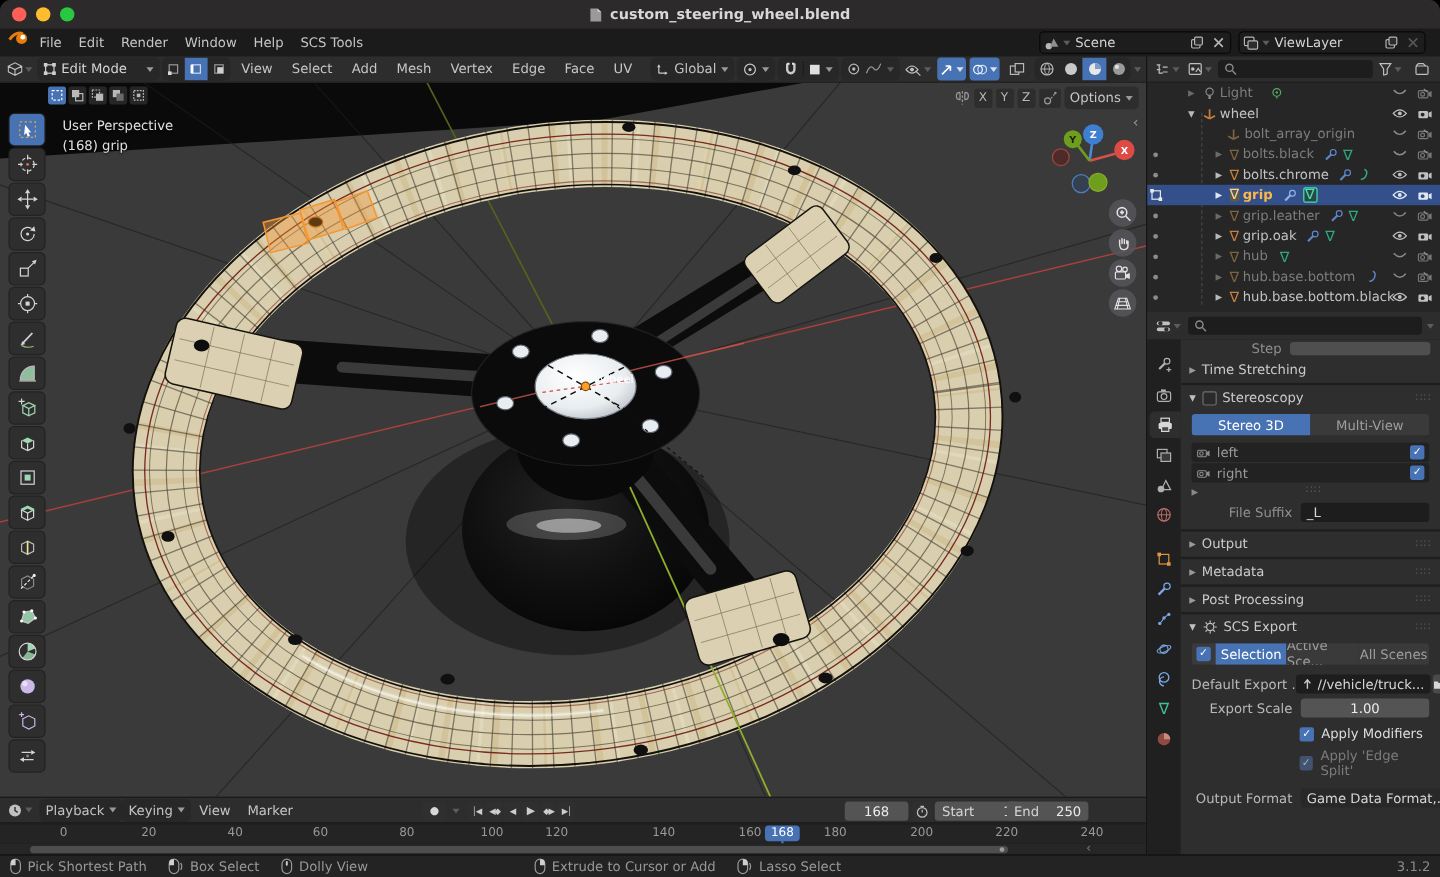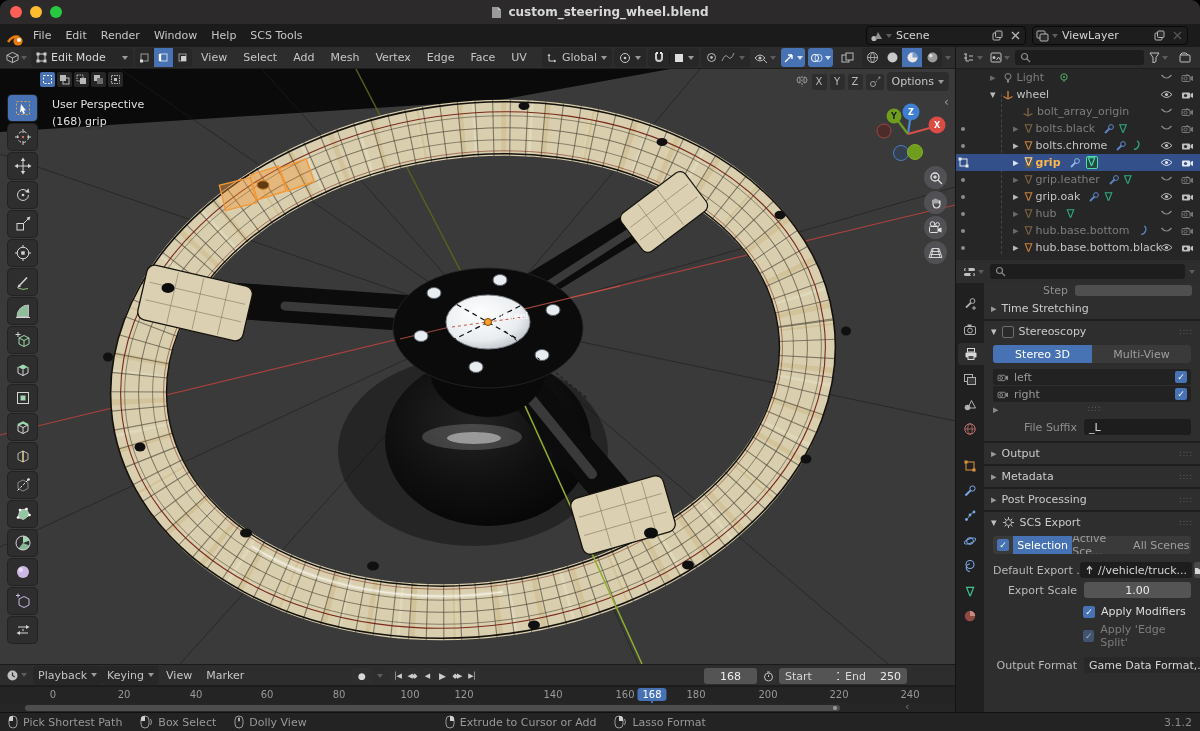--- a/index.html
+++ b/index.html
@@ -8,21 +8,21 @@
   .abs{position:absolute}
   .row{display:flex;align-items:center}
   .caret{width:0;height:0;border-left:3.5px solid transparent;border-right:3.5px solid transparent;border-top:4px solid #9a9a9a;display:inline-block}
   .caret.dim{border-top-color:#5c5c5c}
   
   .titlebar{position:absolute;top:0;left:0;right:0;height:24px;background:#2c2a2a;display:flex;align-items:center;justify-content:center;border-bottom:1px solid #151515}
   .lights{position:absolute;left:10px;top:6px;display:flex;gap:8px}
   .light{width:12px;height:12px;border-radius:50%}
   .title{display:flex;align-items:center;gap:6px;color:#d8d8d8;font-size:12px;font-weight:bold}
   
-  .topbar{position:absolute;top:24px;left:0;right:0;height:23px;background:#1b1b1b;display:flex;align-items:flex-end;padding:0 6px;box-sizing:border-box}
+  .topbar{position:absolute;top:24px;left:0;right:0;height:23px;background:#1b1b1b;display:flex;align-items:flex-start;padding:0 6px;box-sizing:border-box}
   .menu{padding:0 7px;color:#c6c6c6;height:23px;display:flex;align-items:center;cursor:default}
   .wstabs{display:flex;align-items:flex-end;height:23px;margin-left:8px;overflow:hidden;max-width:588px}
   .wstab{padding:3px 8px;color:#999;white-space:nowrap}
   .wstab.active{background:#414141;color:#f0f0f0;border-radius:4px 4px 0 0}
   .idwidget{position:absolute;top:2px;height:19px;background:#1d1d1d;border:1px solid #090909;border-radius:4px;display:flex;align-items:center;box-sizing:border-box}
   .idwidget .name{flex:1;color:#d4d4d4;padding-left:4px}
   .miniicon{display:flex;align-items:center;justify-content:center}
   
   .vph{position:absolute;top:47px;left:0;width:955px;height:22px;background:#2d2d2d;border-bottom:1px solid #1e1e1e;display:flex;align-items:center;padding:0 4px;gap:2px;box-sizing:border-box}
   .pill{background:#272727;border-radius:4px;display:flex;align-items:center;height:19px;padding:0 5px;gap:4px}
@@ -1288,18 +1288,18 @@
           <path d="M5 1 H6.5 A2.8 2.8 0 0 1 9 4 V6 H5 Z" fill="#cfcfcf"></path>
         </svg>
       <span>Extrude to Cursor or Add</span>
     </div>
     <div class="hint">
       <svg width="13" height="14" viewBox="0 0 13 14">
           <rect x="1" y="1" width="8" height="12" rx="4" fill="none" stroke="#9a9a9a"></rect>
           <path d="M5 1 H6.5 A2.8 2.8 0 0 1 9 4 V6 H5 Z" fill="#cfcfcf"></path>
           <path d="M10.5 4 q2 3 0 6" fill="none" stroke="#9a9a9a"></path>
         </svg>
-      <span>Lasso Format</span>
+      <span>Lasso Select</span>
     </div>
     <span class="version">3.1.2</span>
   </div>
 
 </div>
 
 </body></html>

